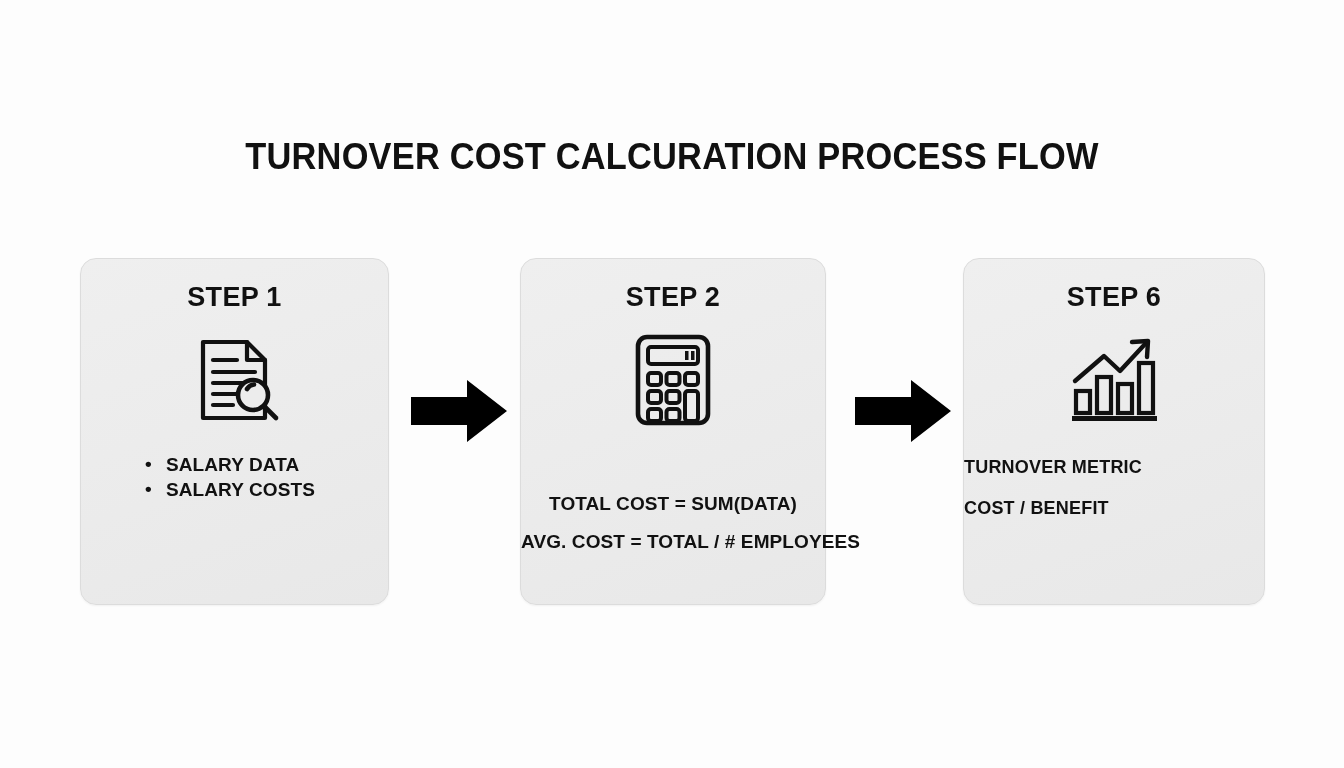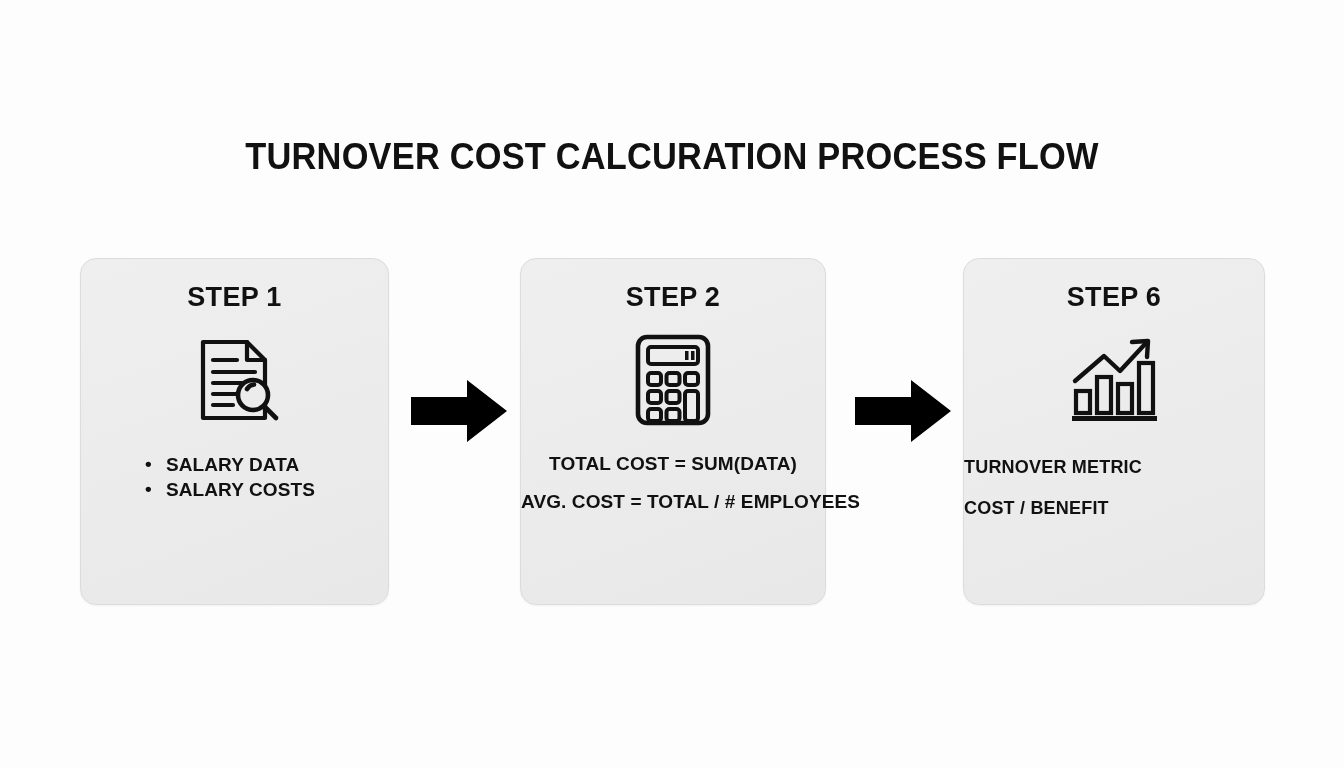--- a/index.html
+++ b/index.html
@@ -120,21 +120,21 @@
     left: -8px;
     width: calc(100% + 16px);
     text-align: center;
   }
   .formula-line {
     font-weight: bold;
     color: #111111;
     white-space: nowrap;
     letter-spacing: 0.1px;
   }
-  .formula-line.line-1 { font-size: 19px; line-height: 38px; }
+  .formula-line.line-1 { font-size: 19px; line-height: 38px; margin-top: 40px; }
   .formula-line.line-2 { font-size: 19px; line-height: 38px; margin-left: 8px; }
 
   
   .caption-block {
     position: absolute;
     top: 188px;
     left: 0;
     width: 100%;
     text-align: left;
   }

